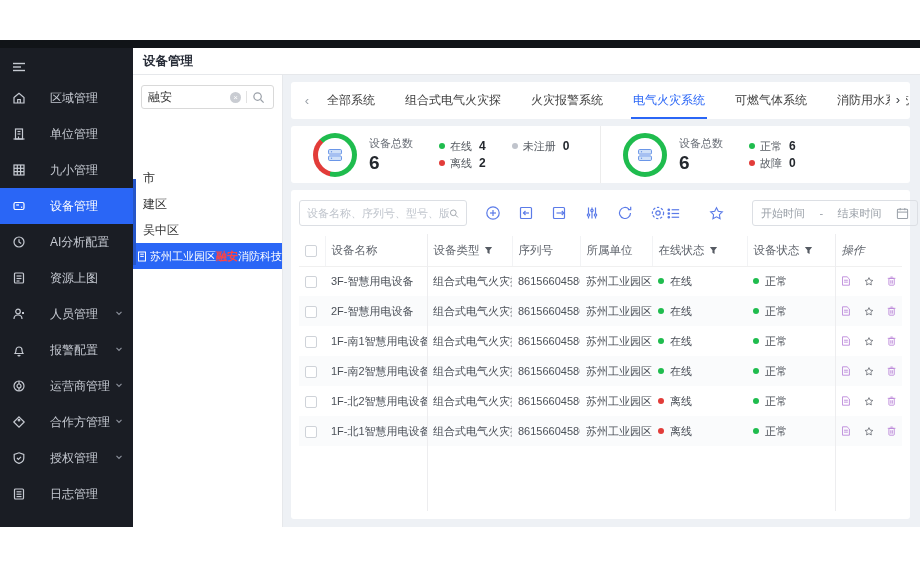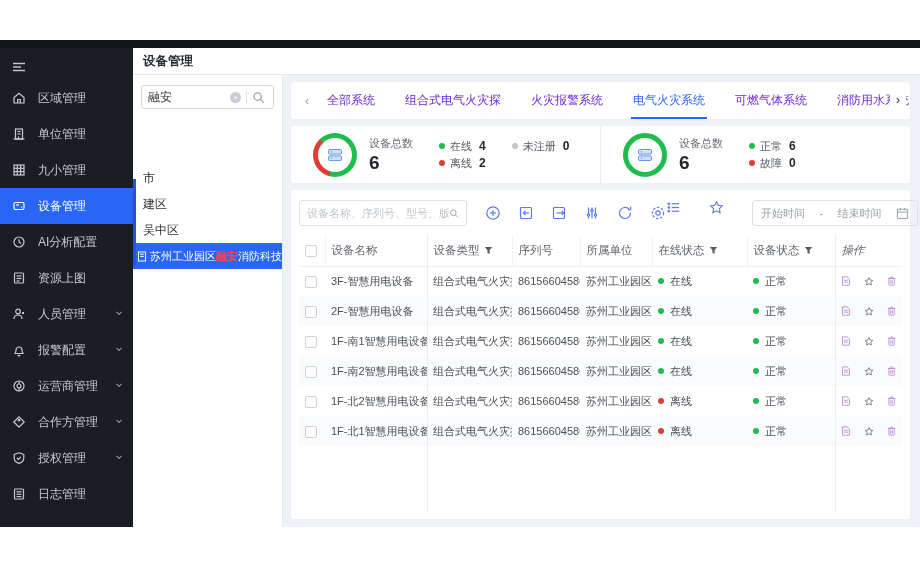--- a/index.html
+++ b/index.html
@@ -7,21 +7,21 @@
   body { font-family:"Liberation Sans","DejaVu Sans",sans-serif; }
   .canvas { position:relative; width:920px; height:570px; background:#fff; overflow:hidden; }
   .app { position:absolute; left:0; top:40px; width:920px; height:487px; display:flex; flex-direction:column; background:#fff; }
   .topbar { height:8px; background:#111418; flex:0 0 auto; }
   .frame { flex:1; display:flex; min-height:0; }
 
   
   .sidebar { width:133px; background:#1a1d24; color:#c6cad2; flex:0 0 auto; display:flex; flex-direction:column; padding-top:6px; }
   .hamburger { height:26px; display:flex; align-items:center; padding-left:12px; }
   .side-item { height:36px; display:flex; align-items:center; padding-left:12px; font-size:12px; cursor:pointer; position:relative; }
-  .side-item .lbl { margin-left:12px; white-space:nowrap; }
+  .side-item .lbl { margin-left:24px; white-space:nowrap; }
   .side-item.active { background:#2a66f6; color:#fff; }
   .side-item .chev { position:absolute; right:10px; top:13px; }
   .sicon { width:14px; height:14px; flex:0 0 auto; }
 
   
   .band { height:27px; background:#fff; border-bottom:1px solid #e6e8eb; display:flex; align-items:center; padding-left:10px; font-size:12.5px; font-weight:bold; color:#2a2f3a; }
   .cols { flex:1; display:flex; min-height:0; }
   .panel { width:150px; background:#fff; border-right:1px solid #e6e8eb; flex:0 0 auto; position:relative; overflow:hidden; }
   .psearch { margin:10px 8px 0 8px; height:24px; border:1px solid #d9d9d9; border-radius:3px; display:flex; align-items:center; padding:0 6px; }
   .psearch input { border:none; outline:none; width:82px; font-size:12px; color:#333; font-family:inherit; }
@@ -34,21 +34,21 @@
   .panel-scrollbar { position:absolute; left:0; top:104px; width:3px; height:86px; background:#2656c9; }
 
   
   .main { flex:1; background:#eef1f5; padding:7px 10px 8px 8px; display:flex; flex-direction:column; min-width:0; }
   .card { background:#fff; border-radius:3px; }
 
   .tabsbar { height:37px; display:flex; align-items:center; padding:0 24px 0 8px; position:relative; margin-bottom:7px; overflow:hidden; }
   .tab-arrow { color:#9aa0a8; font-size:13px; width:16px; text-align:center; cursor:pointer; flex:0 0 auto; }
   .tab-arrow.right { position:absolute; right:4px; top:10px; background:#fff; color:#3a3f45; }
   .tabs { display:flex; gap:26px; margin-left:10px; white-space:nowrap; }
-  .tab { font-size:12px; color:#6d28d9; padding:10px 2px 8px 2px; cursor:pointer; }
+  .tab { font-size:12px; color:#404040; padding:10px 2px 8px 2px; cursor:pointer; }
   .tab.active { color:#2a66f6; border-bottom:2px solid #2a66f6; }
 
   .stats { height:57px; display:flex; align-items:center; margin-bottom:7px; }
   .stat-half { flex:1; display:flex; align-items:center; padding-left:22px; height:100%; }
   .stat-half + .stat-half { border-left:1px solid #ececec; }
   .donut { position:relative; width:44px; height:44px; border-radius:50%; flex:0 0 auto; }
   .donut.mix { background:conic-gradient(from 195deg,#e23c39 0 120deg,#1fbc4e 120deg 360deg); }
   .donut.mix::before { content:""; position:absolute; inset:5px; background:#fff; border-radius:50%; }
   .donut.allgreen { border:5px solid #1fbc4e; }
   .donut .dicon { position:absolute; left:50%; top:50%; transform:translate(-50%,-50%); }
@@ -61,21 +61,21 @@
   .leg b { margin-left:7px; font-size:12px; color:#24282e; }
   .dot-green { background:#1fbc4e; } .dot-red { background:#e23c39; } .dot-gray { background:#c0c4cc; }
 
   .tablecard { flex:1; padding:8px; position:relative; display:flex; flex-direction:column; }
   .toolbar { height:30px; display:flex; align-items:center; flex:0 0 auto; }
   .tsearch { width:168px; height:26px; border:1px solid #dcdfe4; border-radius:3px; display:flex; align-items:center; padding:0 7px; }
   .tsearch input { border:none; outline:none; flex:1; font-size:11px; color:#333; font-family:inherit; }
   .tsearch input::placeholder { color:#bfc4cc; }
   .tool-icons { display:flex; align-items:center; gap:17px; margin-left:18px; }
   .tool-icons svg, .right-icons svg { cursor:pointer; }
-  .right-icons { margin-left:auto; display:flex; gap:28px; }
+  .right-icons { margin-left:auto; display:flex; align-items:center; gap:28px; }
   .daterange { width:166px; height:26px; border:1px solid #dcdfe4; border-radius:3px; display:flex; align-items:center; justify-content:space-between; padding:0 8px; font-size:11px; color:#9aa0a8; }
 
   table.grid { border-collapse:collapse; width:100%; margin-top:8px; table-layout:fixed; }
   .grid th { height:30px; font-size:11.5px; color:#60656d; font-weight:normal; text-align:left; border-bottom:1px solid #f0f0f0; border-right:1px solid #f2f3f5; padding:0 6px; white-space:nowrap; overflow:hidden; }
   .grid th:last-child { border-right:none;font-style:italic; }
   .grid td { height:30px; font-size:11px; color:#4b5058; padding:0 6px; white-space:nowrap; overflow:hidden; }
   .grid tr.even td { background:#fafbfc; }
   .cb { width:12px; height:12px; border:1px solid #cfd3d9; border-radius:2px; background:#fff; display:inline-block; vertical-align:middle; cursor:pointer; }
   .stat-cell { display:flex; align-items:center; }
   .stat-cell .dot { width:6px; height:6px; border-radius:50%; margin-right:6px; }

